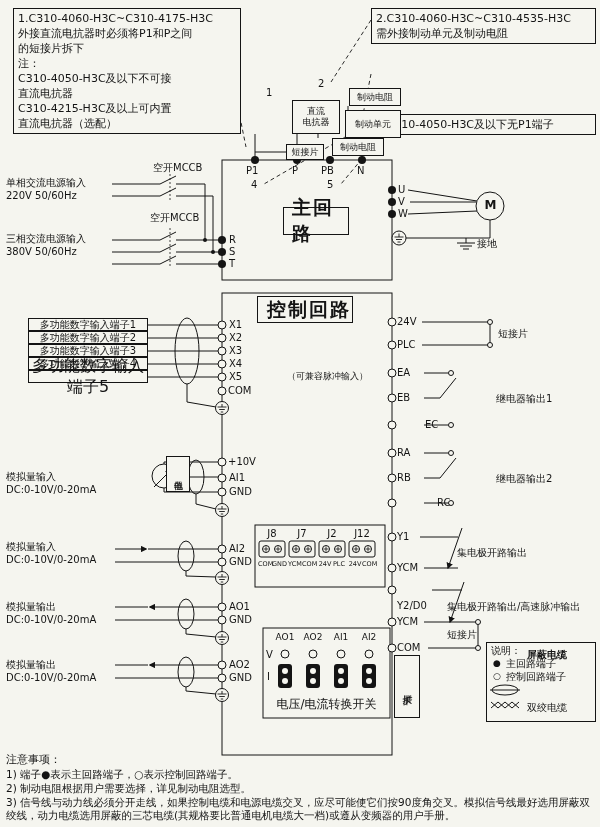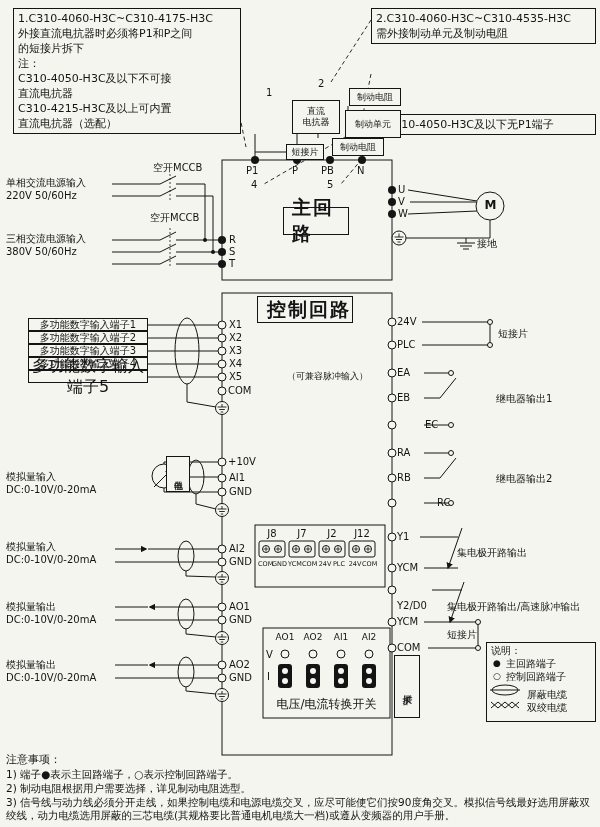--- a/index.html
+++ b/index.html
@@ -313,21 +313,21 @@
   <div class="hdr" style="left:265px;top:698px;width:123px;font-size:12px;">电压/电流转换开关</div>
 
   <div class="vtext" style="left:394px;top:655px;width:26px;height:63px;">扩展卡</div>
 
   <div class="outline" style="left:486px;top:642px;width:110px;height:80px;"></div>
   <div class="lbl" style="left:491px;top:644px;">说明：</div>
   <div class="lbl" style="left:493px;top:657px;font-size:9px;">●</div>
   <div class="lbl" style="left:506px;top:657px;">主回路端子</div>
   <div class="lbl" style="left:493px;top:670px;font-size:9px;">○</div>
   <div class="lbl" style="left:506px;top:670px;">控制回路端子</div>
-  <div class="lbl" style="left:527px;top:688px;">屏蔽电缆</div>
+  <div class="lbl" style="left:527px;top:648px;font-weight:bold;">屏蔽电缆</div>
   <div class="lbl" style="left:527px;top:701px;">双绞电缆</div>
 
   <div class="foot" style="left:6px;top:753px;font-size:11px;">注意事项：</div>
   <div class="foot" style="left:6px;top:768px;">1) 端子●表示主回路端子，○表示控制回路端子。</div>
   <div class="foot" style="left:6px;top:782px;">2) 制动电阻根据用户需要选择，详见制动电阻选型。</div>
   <div class="foot" style="left:6px;top:796px;">3) 信号线与动力线必须分开走线，如果控制电缆和电源电缆交叉，应尽可能使它们按90度角交叉。模拟信号线最好选用屏蔽双绞线，动力电缆选用屏蔽的三芯电缆(其规格要比普通电机电缆大一档)或遵从变频器的用户手册。</div>
 
 </div>
 
 </body></html>

